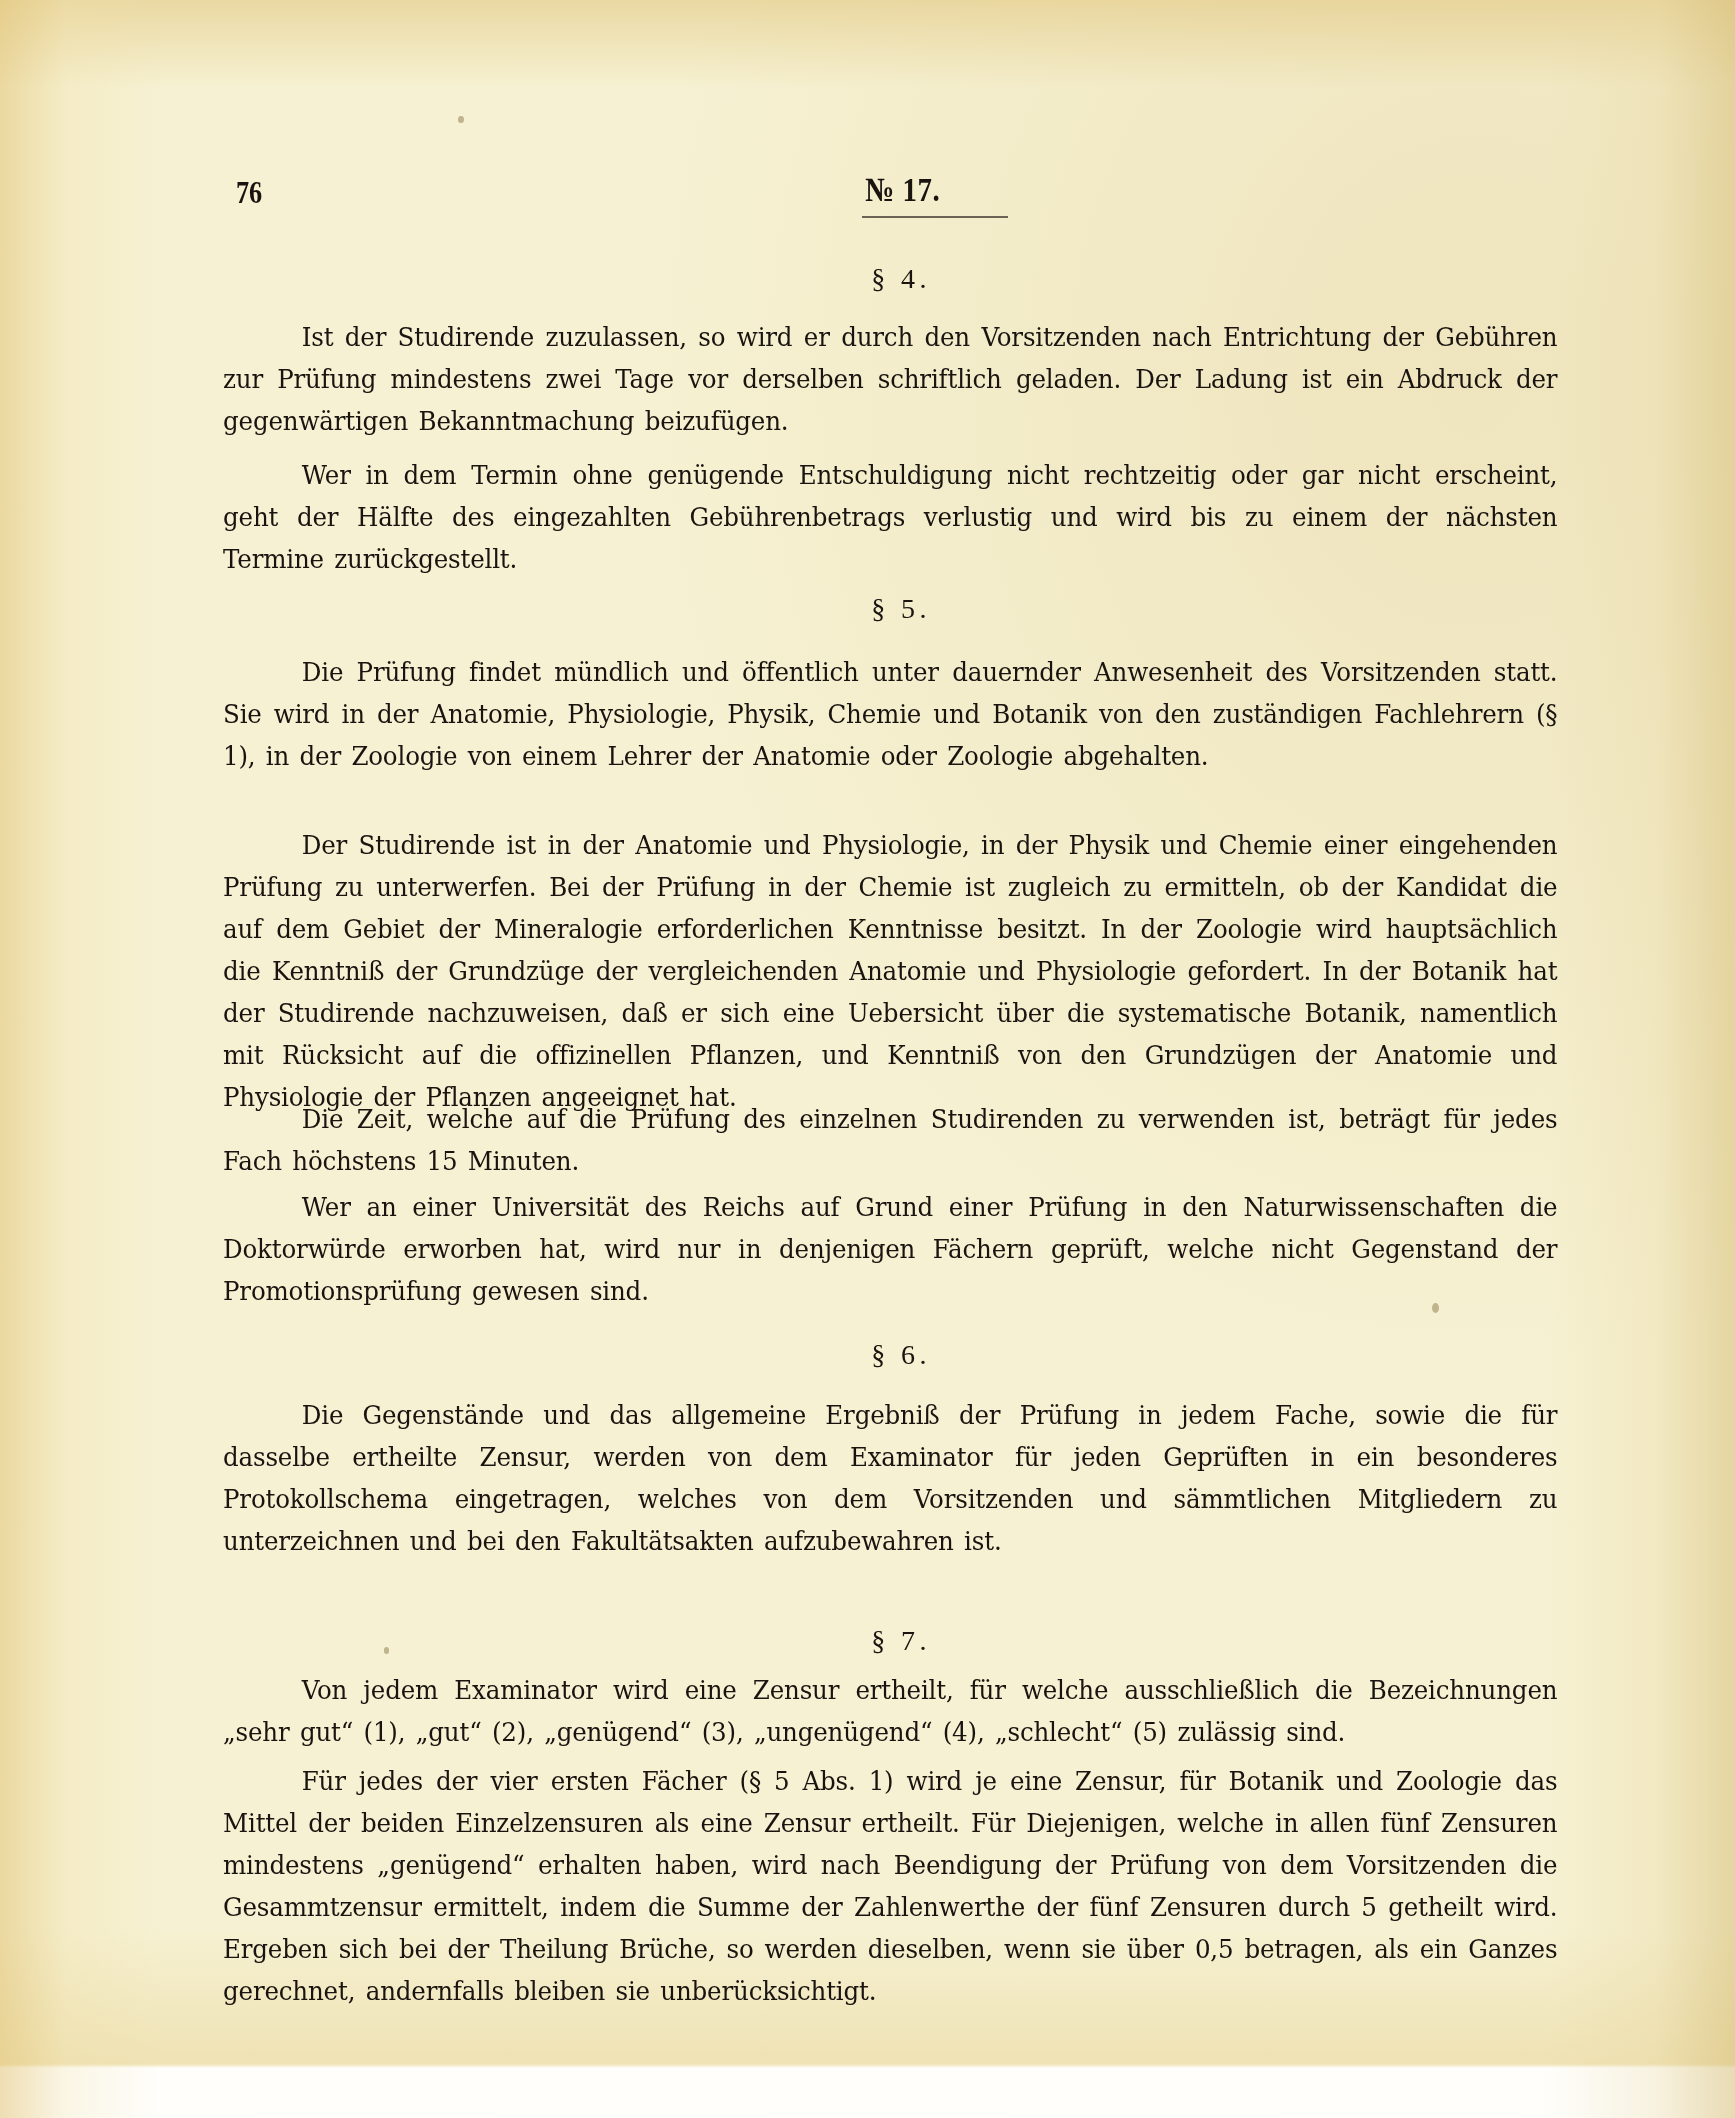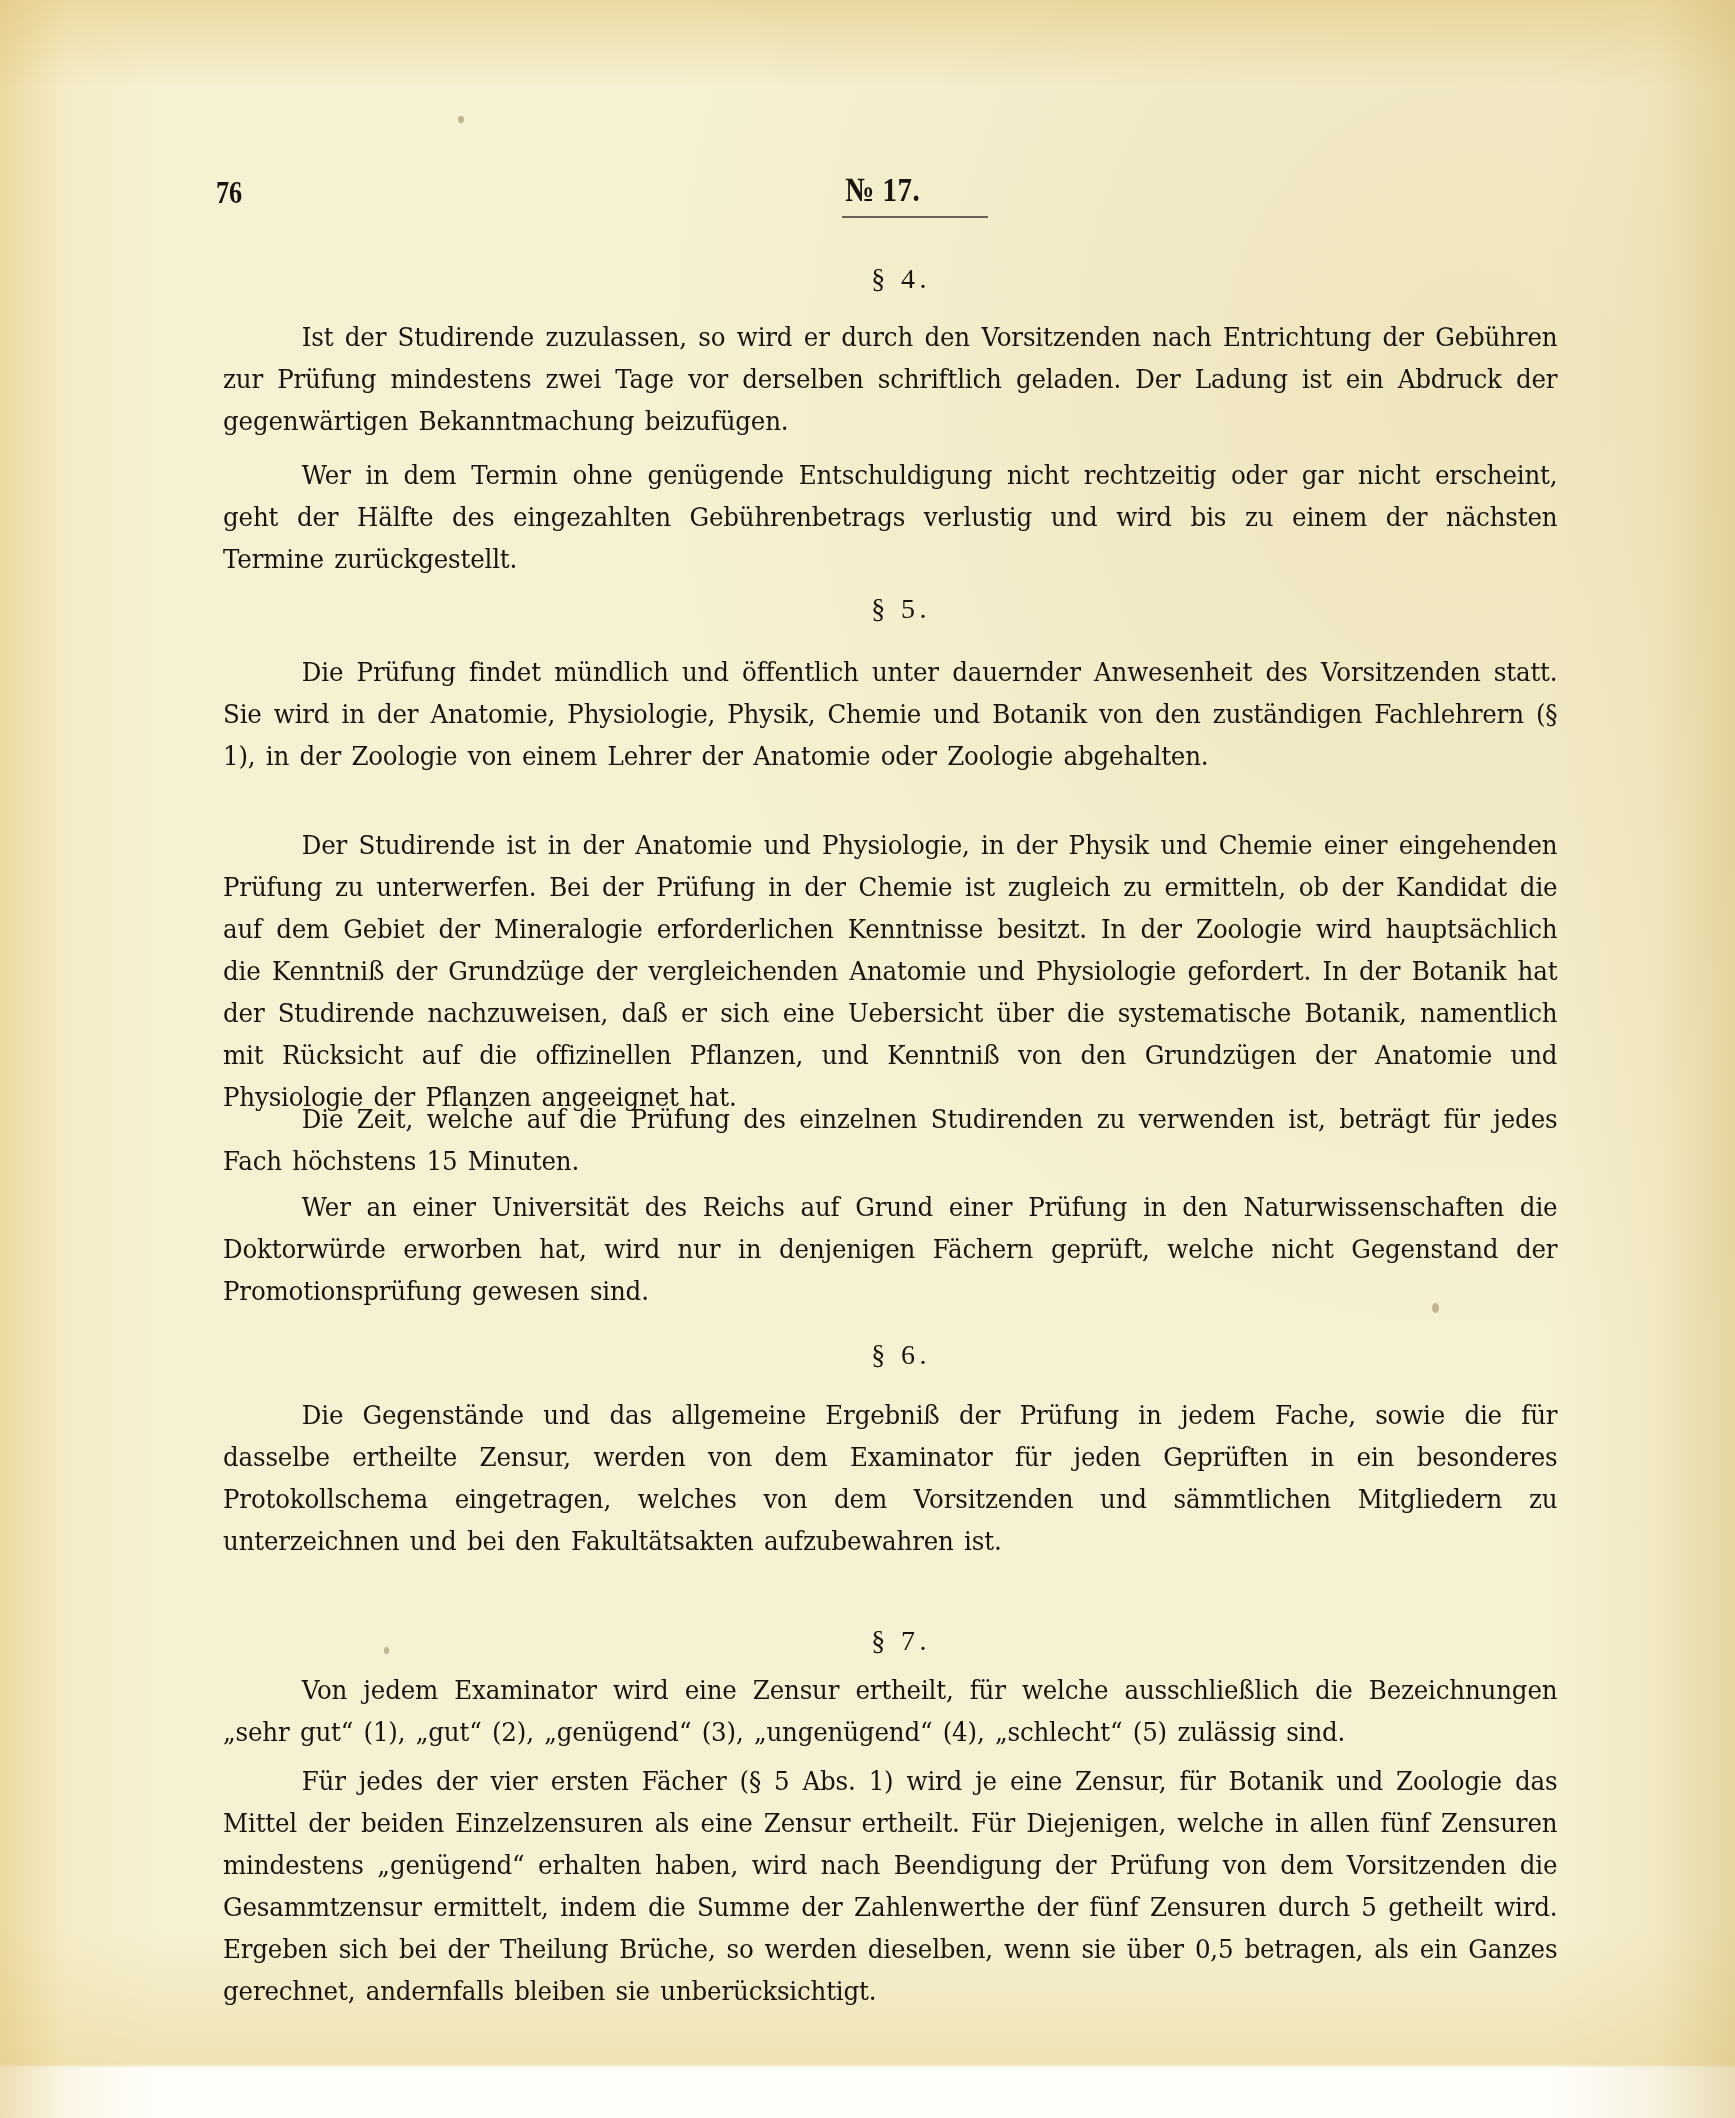--- a/index.html
+++ b/index.html
@@ -22,21 +22,21 @@
         linear-gradient(to right, rgba(226,196,120,0.55) 0px, rgba(240,222,165,0.25) 66px, rgba(0,0,0,0) 161px),
         linear-gradient(to left, rgba(214,190,120,0.55) 0px, rgba(232,214,160,0.3) 80px, rgba(0,0,0,0) 190px),
         linear-gradient(to bottom, rgba(226,200,130,0.6) 0px, rgba(0,0,0,0) 88px),
         linear-gradient(to top, rgba(255,255,255,0.9) 0px, rgba(255,255,255,0.9) 51px, rgba(232,212,150,0.5) 55px, rgba(0,0,0,0) 190px),
         radial-gradient(ellipse at 85% 18%, rgba(225,205,150,0.35), rgba(0,0,0,0) 40%),
         #f6f1d2;
     }
     .header {
       position: absolute;
       top: 174px;
-      left: 216px;
+      left: 236px;
       width: 1390px;
       height: 51px;
     }
     .page-number {
       position: absolute;
       left: 0;
       top: 0;
       font-family: "Liberation Serif", serif;
       font-weight: bold;
       font-size: 32px;

